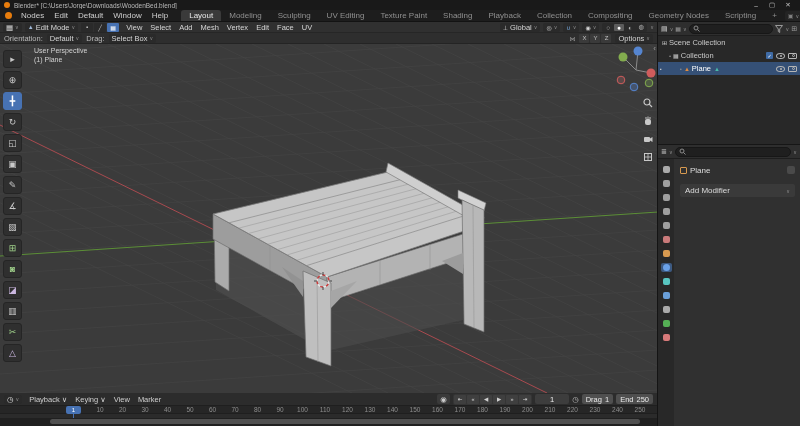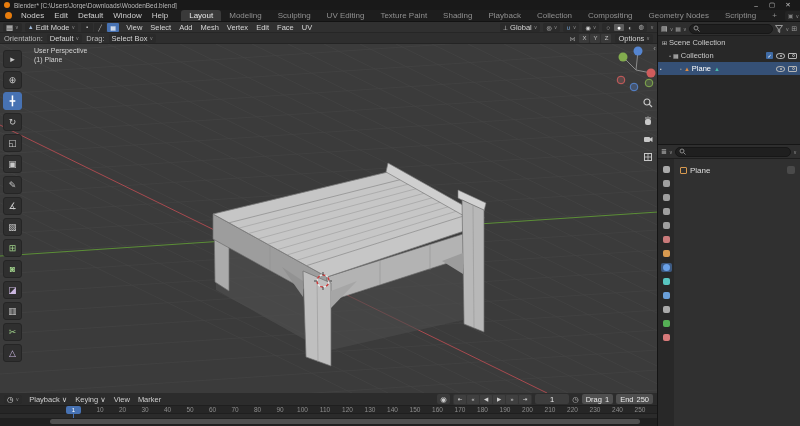--- a/index.html
+++ b/index.html
@@ -599,20 +599,24 @@
                 <div class="ptab">
                   <i style="background: rgb(216, 122, 122);"></i>
                 </div>
               </div>
             <div class="propcontent">
               <div class="breadcrumb">
                 <span class="boxicon"></span>
                 <span>Plane</span>
                 <span class="wrenchdot"></span>
               </div>
+              <div class="addmod">
+                <span>Add Modifier</span>
+                <span class="chev">∨</span>
+              </div>
             </div>
           </div>
         </div>
       </div>
 
     </div>
   </div>
 </div>
 
 </body></html>

